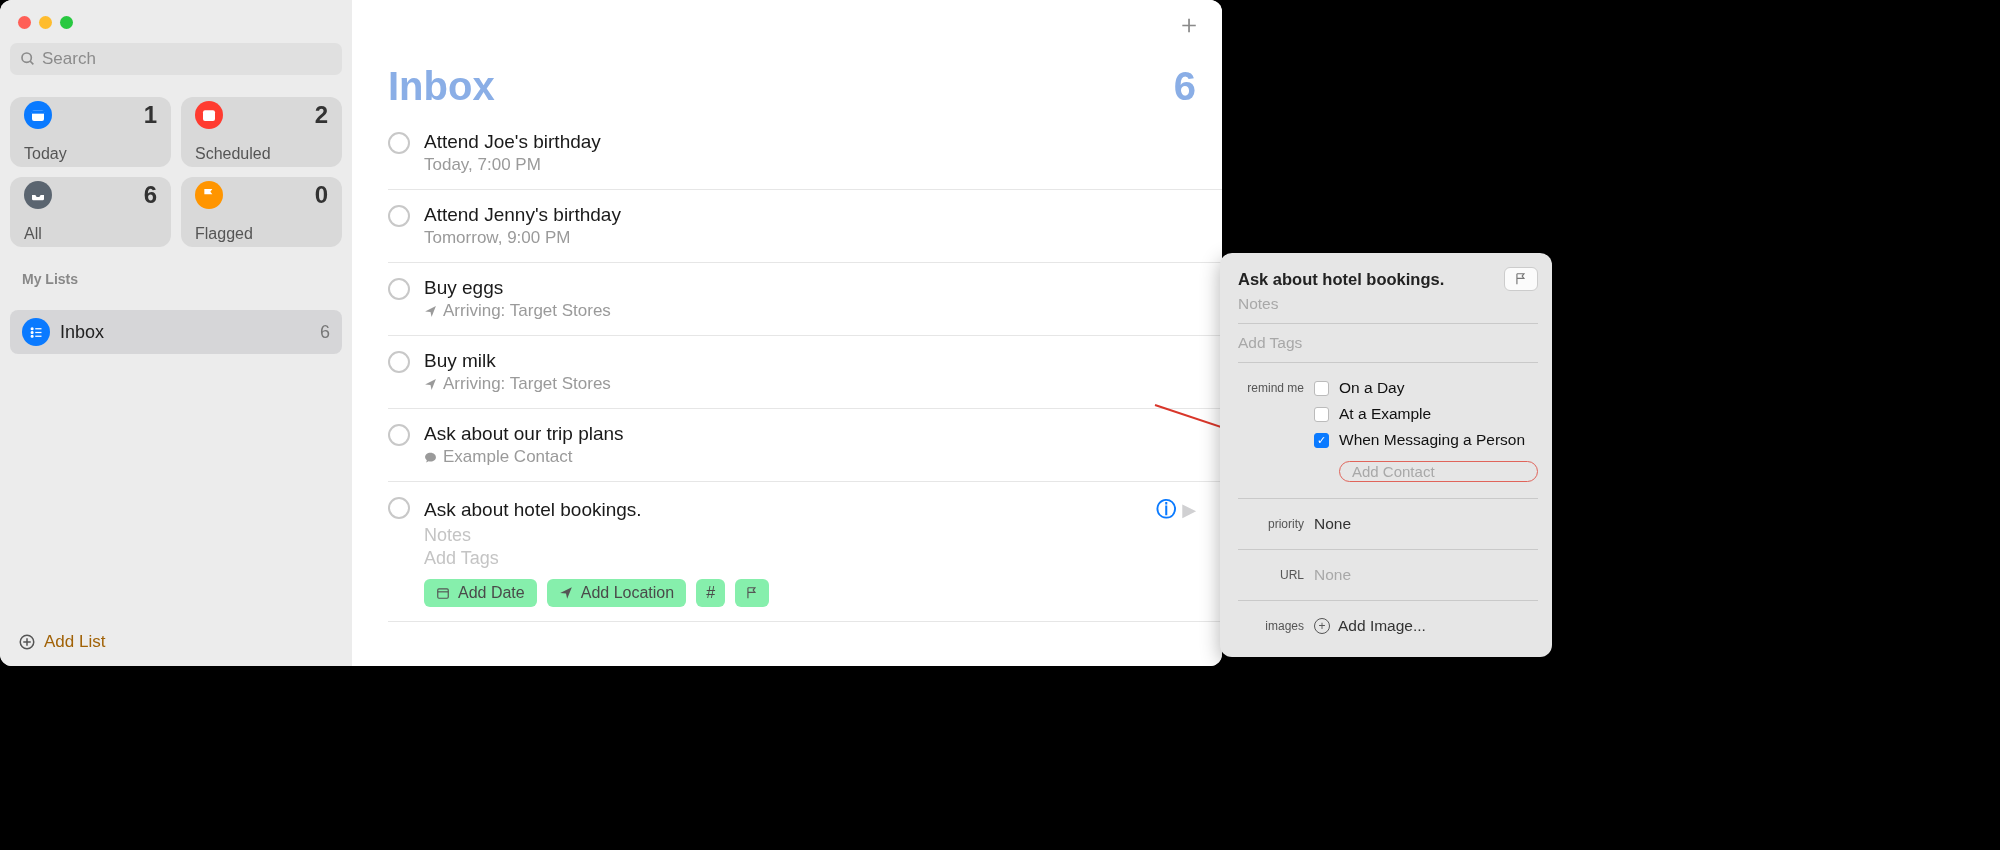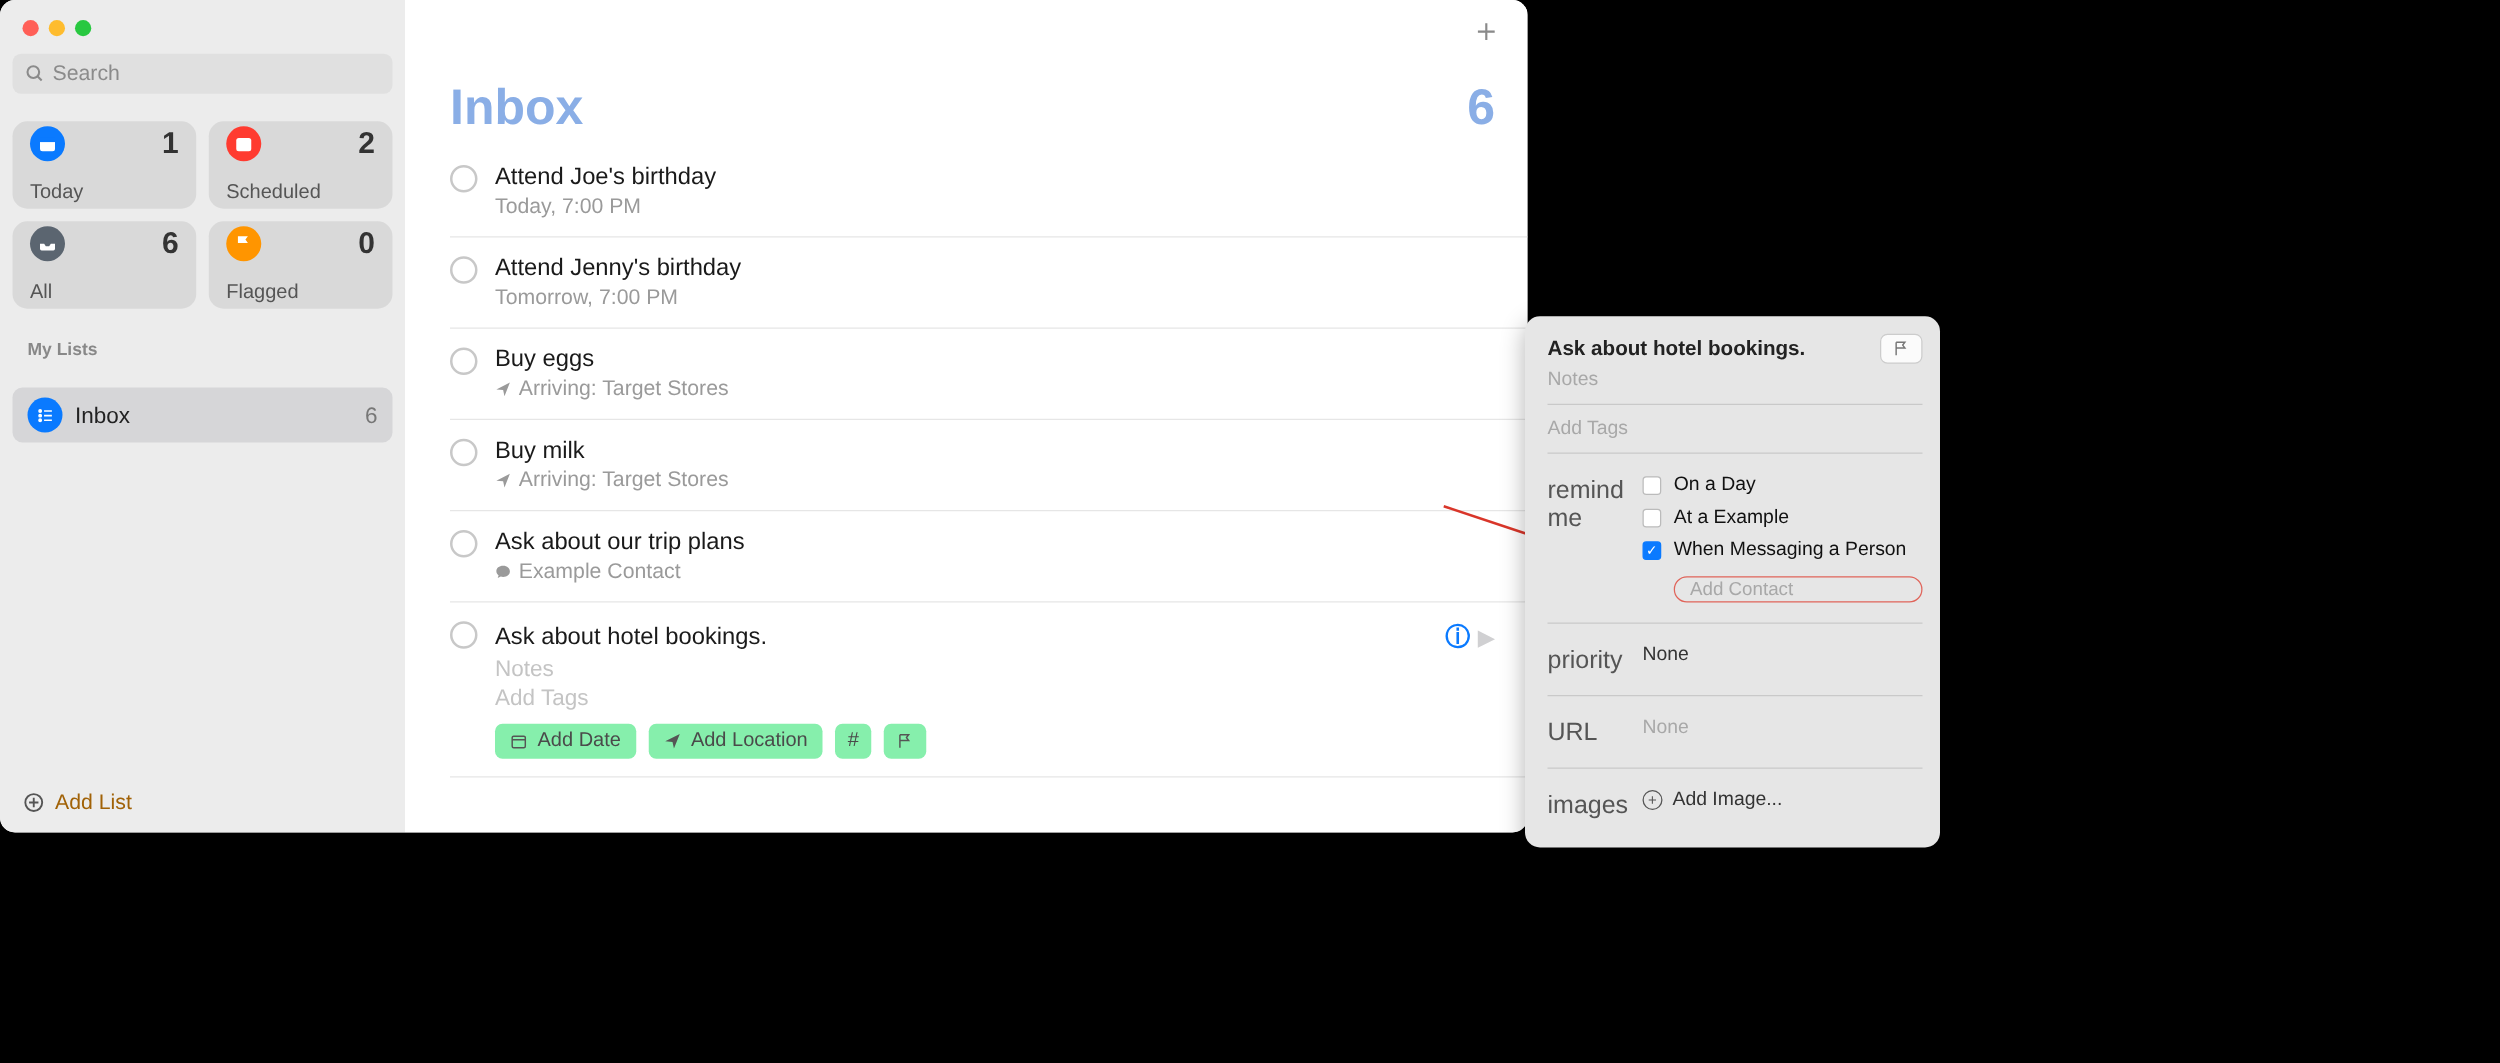--- a/index.html
+++ b/index.html
@@ -1,19 +1,19 @@
 <!DOCTYPE html>
 <html><head>
 <meta charset="utf-8">
 <style>
   * { box-sizing: border-box; margin: 0; padding: 0; font-family: -apple-system, BlinkMacSystemFont, "Segoe UI", Helvetica, Arial, sans-serif; }
   body { background: #000; width: 2000px; height: 850px; position: relative; }
   .app-window { position: absolute; left: 0; top: 0; width: 1222px; height: 666px; background: #fff; border-radius: 12px; display: flex; overflow: hidden; box-shadow: 0 10px 40px rgba(0,0,0,0.3); }
   
-  .sidebar { width: 324px; background: #ececec; display: flex; flex-direction: column; padding: 10px 10px 0 10px; }
+  .sidebar { width: 352px; background: #ececec; display: flex; flex-direction: column; padding: 10px 10px 0 10px; }
   .traffic-lights { display: flex; gap: 8px; padding: 6px 8px 14px 8px; }
   .tl { width: 13px; height: 13px; border-radius: 50%; }
   .tl.red { background: #ff5f57; }
   .tl.yellow { background: #febc2e; }
   .tl.green { background: #28c840; }
   .search-box { background: #e0e0e0; border-radius: 7px; height: 32px; display: flex; align-items: center; padding: 0 10px; color: #8b8b8b; font-size: 17px; gap: 6px; margin-bottom: 22px; }
   .smart-grid { display: grid; grid-template-columns: 1fr 1fr; gap: 10px; margin-bottom: 20px; }
   .smart-card { background: #d9d9d9; border-radius: 12px; padding: 10px 14px; display: flex; flex-direction: column; height: 70px; justify-content: center; }
   .smart-top { display: flex; justify-content: space-between; align-items: center; }
   .smart-icon { width: 28px; height: 28px; border-radius: 50%; display: flex; align-items: center; justify-content: center; color: #fff; font-size: 15px; }
@@ -52,21 +52,21 @@
   .arrow-svg { position:absolute; left:1150px; top:400px; pointer-events:none; }
   
   .detail-panel { position:absolute; left:1220px; top:253px; width:332px; background:#e6e6e6; border-radius:12px; padding:14px 14px 16px 18px; box-shadow: 0 6px 20px rgba(0,0,0,0.3); }
   .dp-header { display:flex; justify-content:space-between; align-items:center; gap:8px; }
   .dp-title { font-size:16.5px; font-weight:700; color:#222; }
   .dp-flag { width:34px; height:24px; background:#fbfbfb; border:1px solid #ccc; border-radius:6px; display:flex; align-items:center; justify-content:center; color:#777; font-size:14px; }
   .dp-notes { color:#a8a8a8; font-size:15.5px; margin-top:4px; }
   .dp-sep { height:1px; background:#c9c9c9; margin:10px 0; }
   .dp-tags { color:#a8a8a8; font-size:15.5px; }
   .dp-row { display:flex; align-items:flex-start; gap:10px; padding:6px 0; }
-  .dp-label { width:66px; text-align:left; color:#555; font-size:20px; padding-top:2px; }
+  .dp-label { width:66px; text-align:right; color:#555; font-size:12px; padding-top:2px; }
   .dp-val  { flex:1; font-size:15.5px; color:#333; }
   .dp-val.placeholder { color:#a8a8a8; }
   .dp-check-list { flex:1; display:flex; flex-direction:column; gap:8px; }
   .dp-check { display:flex; align-items:center; gap:10px; font-size:15.5px; color:#111; }
   .cb { width:15px; height:15px; border-radius:3px; border:1px solid #bbb; background:#fff; display:inline-flex; align-items:center; justify-content:center; font-size:11px; color:#fff; }
   .cb.checked { background:#0a7aff; border-color:#0a7aff; }
   .add-contact { display:inline-block; color:#a8a8a8; font-size:15px; padding:1px 12px; border:1.5px solid #e0645a; border-radius:11px; margin-left:25px; margin-top:4px; }
   .dp-add-image { display:flex; align-items:center; gap:8px; font-size:15.5px; color:#333; }
   .dp-add-image .plus-circle { width:16px; height:16px; border:1.3px solid #555; border-radius:50%; display:inline-flex; align-items:center; justify-content:center; font-size:12px; color:#555; }
   svg { display:block; }
@@ -184,21 +184,21 @@
         <div class="rem-body">
           <div class="rem-title">Attend Joe's birthday</div>
           <div class="rem-sub">Today, 7:00 PM</div>
         </div>
       </div>
 
       <div class="reminder">
         <div class="radio"></div>
         <div class="rem-body">
           <div class="rem-title">Attend Jenny's birthday</div>
-          <div class="rem-sub">Tomorrow, 7:00 PM</div>
+          <div class="rem-sub">Tomorrow, 9:00 PM</div>
         </div>
       </div>
 
       <div class="reminder">
         <div class="radio"></div>
         <div class="rem-body">
           <div class="rem-title">Buy eggs</div>
           <div class="rem-sub">
             <svg class="nav-svg" width="13" height="13" viewBox="0 0 24 24">
                 <path d="M2 12 L22 2 L14 22 L12 13 Z"></path>

